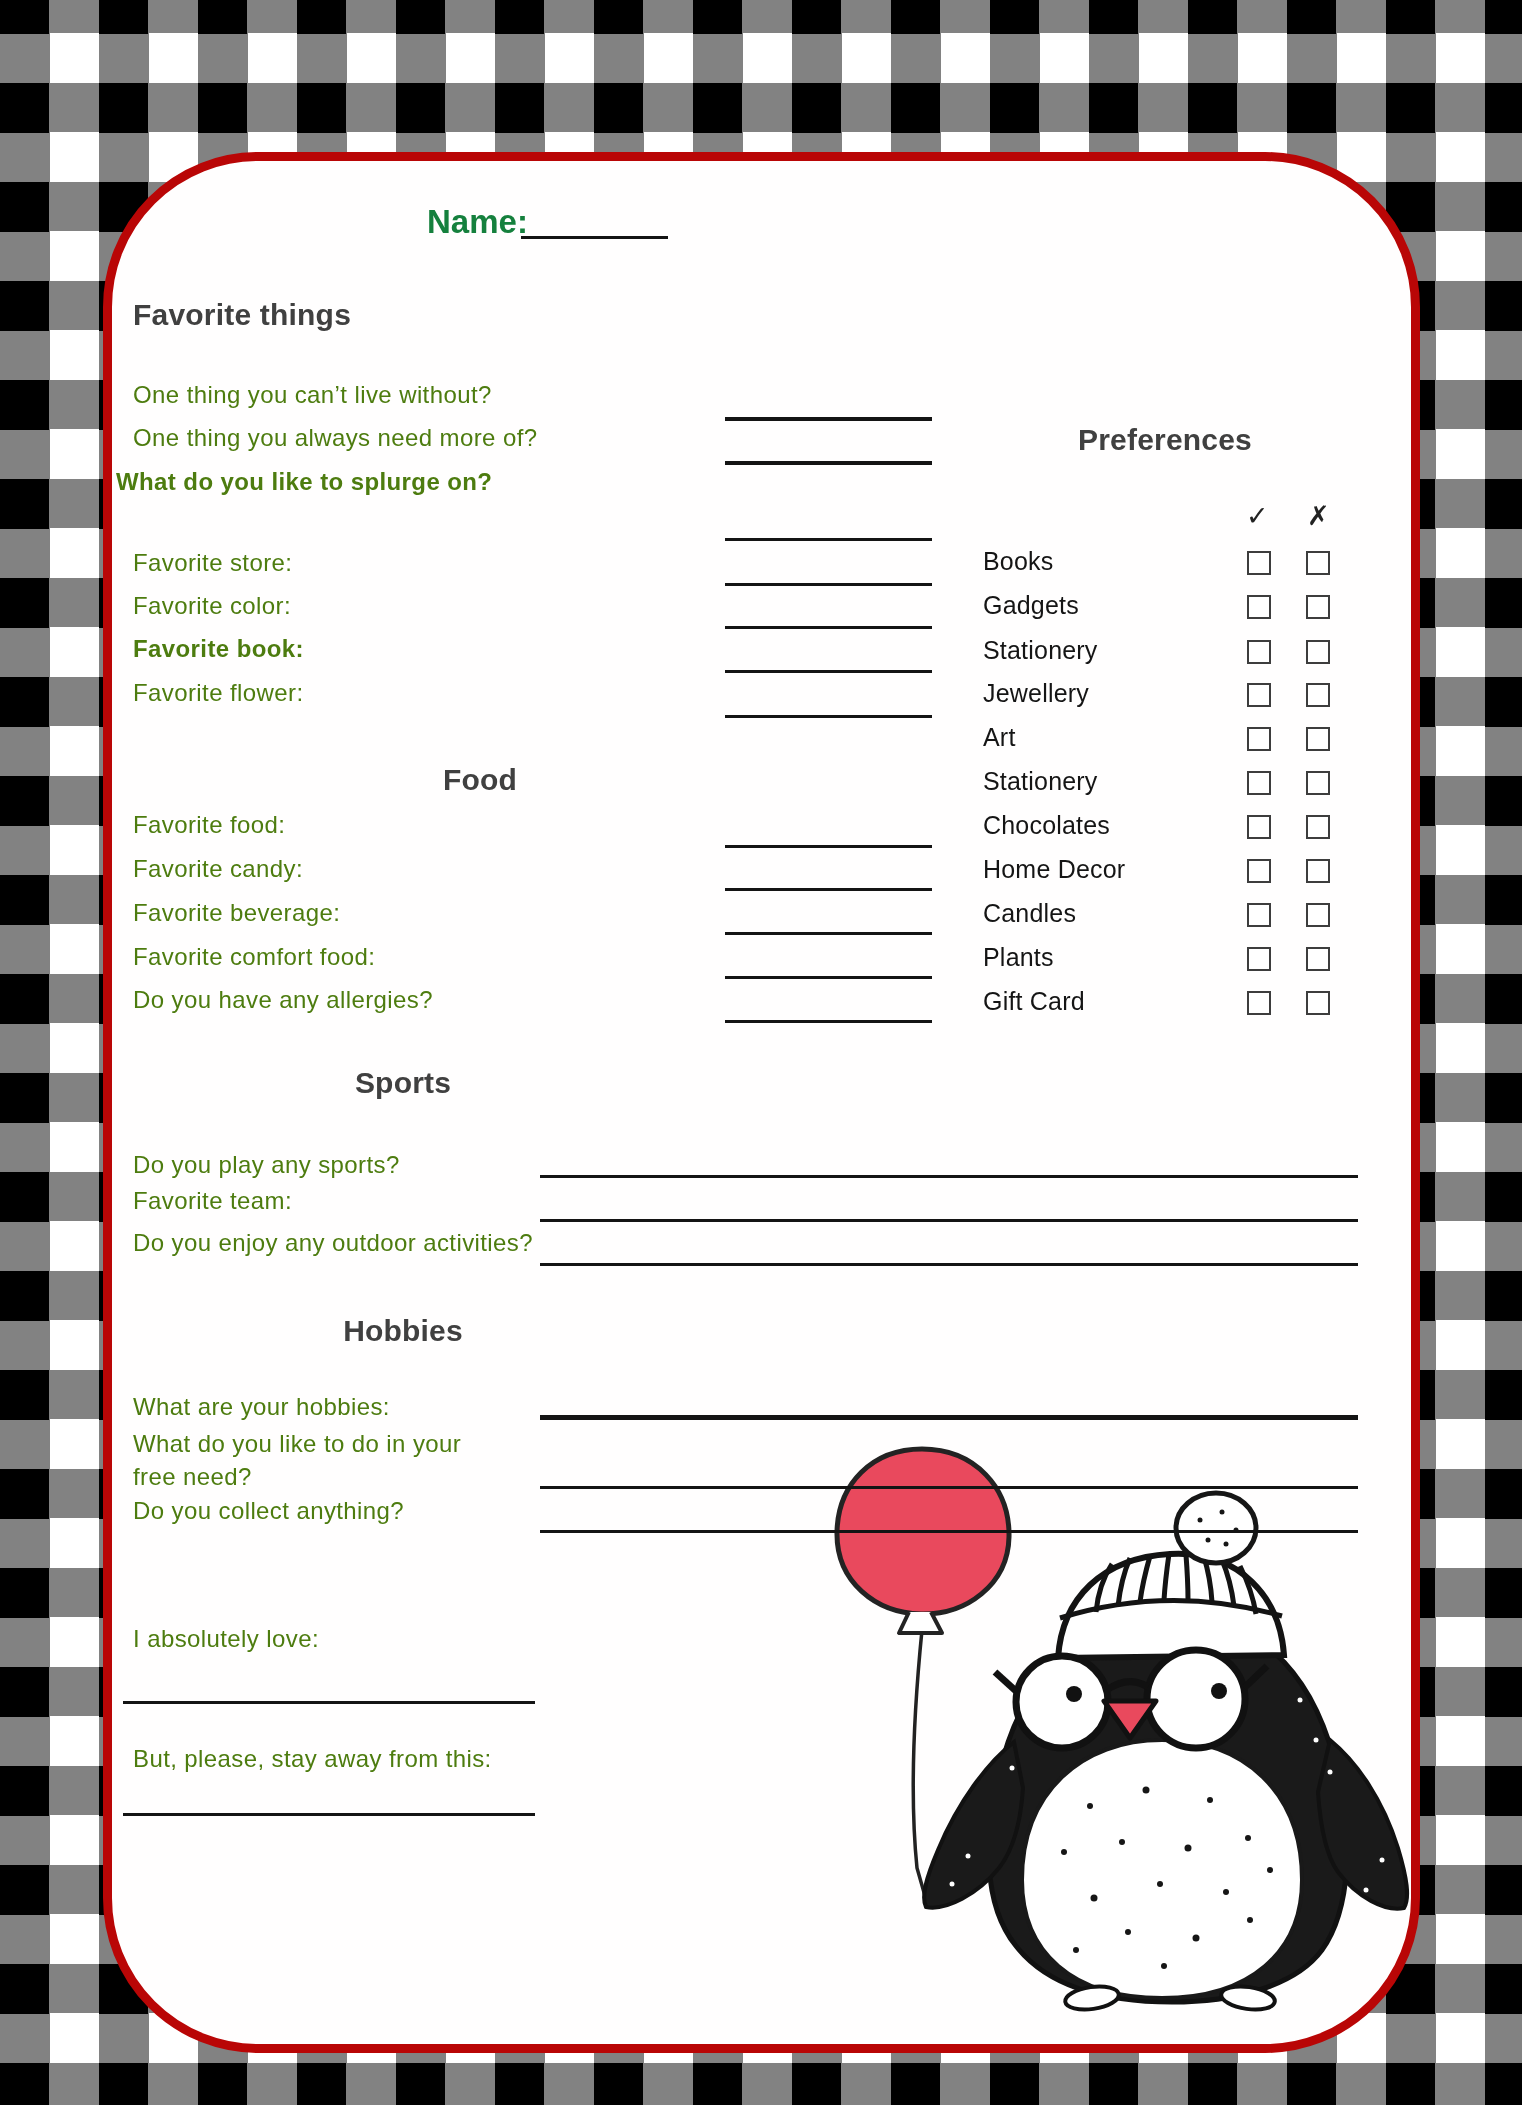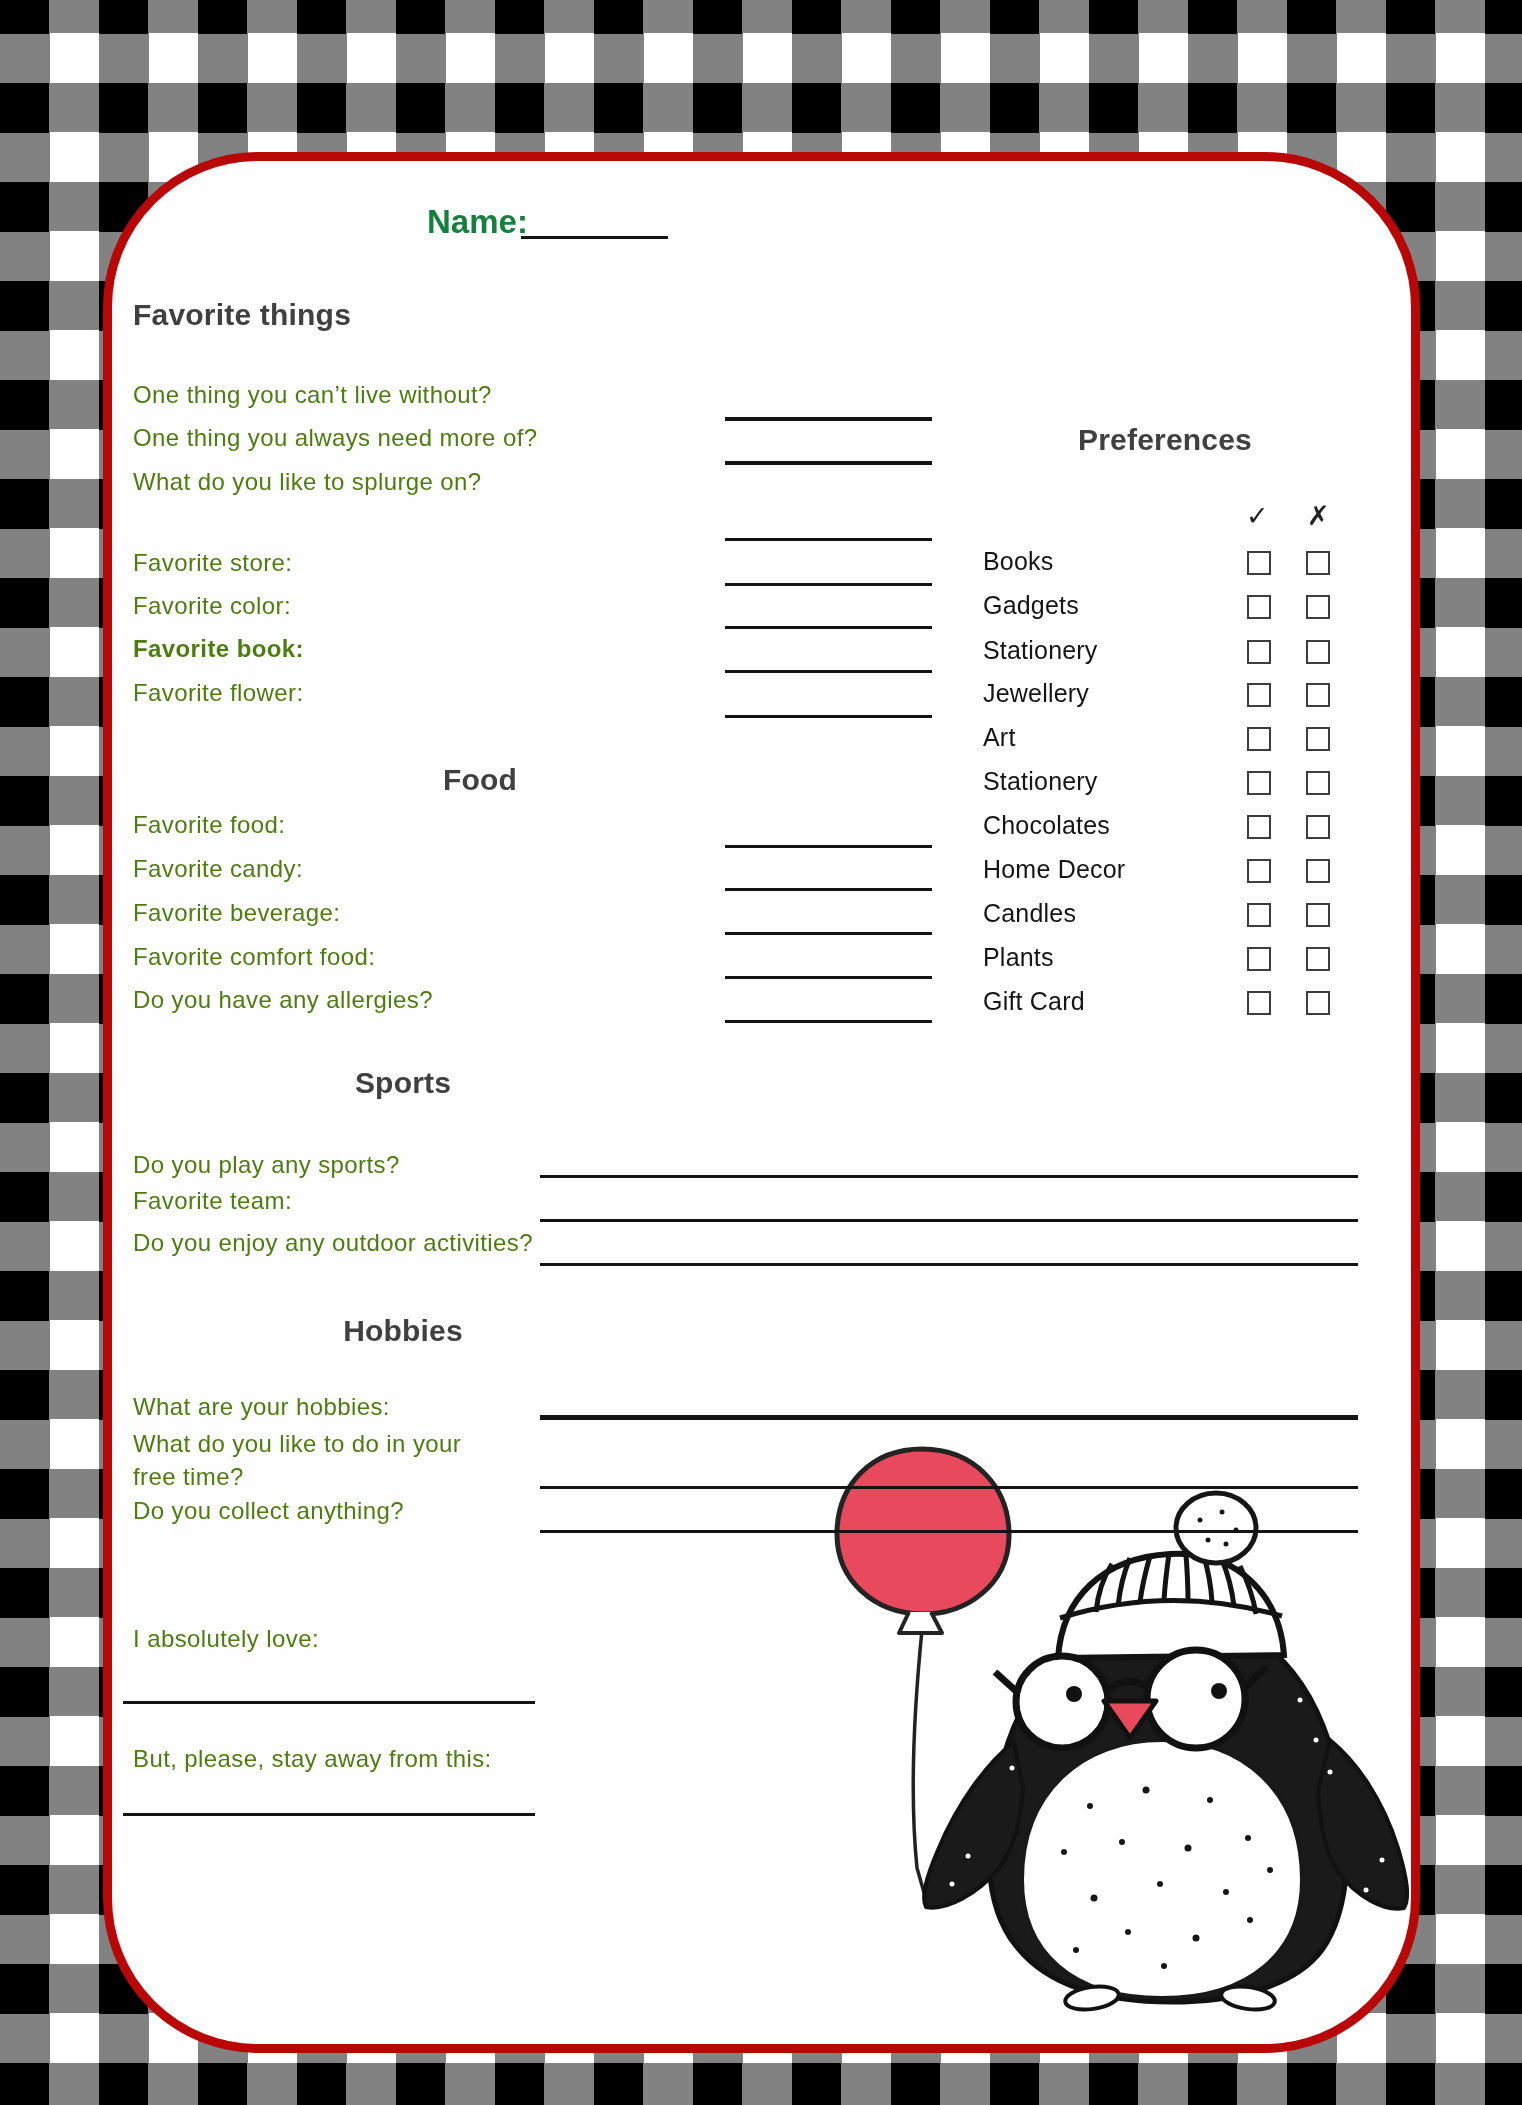--- a/index.html
+++ b/index.html
@@ -140,21 +140,21 @@
 </svg>
 
 <div class="content">
 
   <span class="name-label" style="left:427px;top:203px;">Name:</span>
   <div class="fill-line" style="left:521px;top:236px;width:147px;"></div>
 
   <div class="h" style="left:133px;top:298px;">Favorite things</div>
   <div class="q" style="left:133px;top:378px;">One thing you can’t live without?</div>
   <div class="q" style="left:133px;top:421px;">One thing you always need more of?</div>
-  <div class="q" style="left:133px;top:465px;">What do you like to splurge on?</div>
+  <div class="q" style="left:116px;top:465px;font-weight:bold;">What do you like to splurge on?</div>
   <div class="q" style="left:133px;top:546px;">Favorite store:</div>
   <div class="q" style="left:133px;top:589px;">Favorite color:</div>
   <div class="q" style="left:133px;top:632px;font-weight:bold;">Favorite book:</div>
   <div class="q" style="left:133px;top:676px;">Favorite flower:</div>
 
   <div class="fill-line thick" style="left:725px;top:417px;width:207px;"></div>
   <div class="fill-line thick" style="left:725px;top:461px;width:207px;"></div>
   <div class="fill-line" style="left:725px;top:538px;width:207px;"></div>
   <div class="fill-line" style="left:725px;top:583px;width:207px;"></div>
   <div class="fill-line" style="left:725px;top:626px;width:207px;"></div>
@@ -238,21 +238,21 @@
   <div class="q" style="left:133px;top:1148px;">Do you play any sports?</div>
   <div class="q" style="left:133px;top:1184px;">Favorite team:</div>
   <div class="q" style="left:133px;top:1226px;">Do you enjoy any outdoor activities?</div>
 
   <div class="fill-line" style="left:540px;top:1175px;width:818px;"></div>
   <div class="fill-line" style="left:540px;top:1219px;width:818px;"></div>
   <div class="fill-line" style="left:540px;top:1263px;width:818px;"></div>
 
   <div class="h" style="left:133px;top:1314px;width:540px;text-align:center;">Hobbies</div>
   <div class="q" style="left:133px;top:1390px;">What are your hobbies:</div>
-  <div class="q" style="left:133px;top:1427px;width:368px;">What do you like to do in your free time?</div>
+  <div class="q" style="left:133px;top:1427px;width:368px;">What do you like to do in your free need?</div>
   <div class="q" style="left:133px;top:1494px;">Do you collect anything?</div>
 
   <div class="fill-line xthick" style="left:540px;top:1415px;width:818px;"></div>
   <div class="fill-line" style="left:540px;top:1486px;width:818px;"></div>
   <div class="fill-line" style="left:540px;top:1530px;width:818px;"></div>
 
   <div class="q" style="left:133px;top:1622px;">I absolutely love:</div>
   <div class="fill-line" style="left:123px;top:1701px;width:412px;"></div>
   <div class="q" style="left:133px;top:1742px;">But, please, stay away from this:</div>
   <div class="fill-line" style="left:123px;top:1813px;width:412px;"></div>

